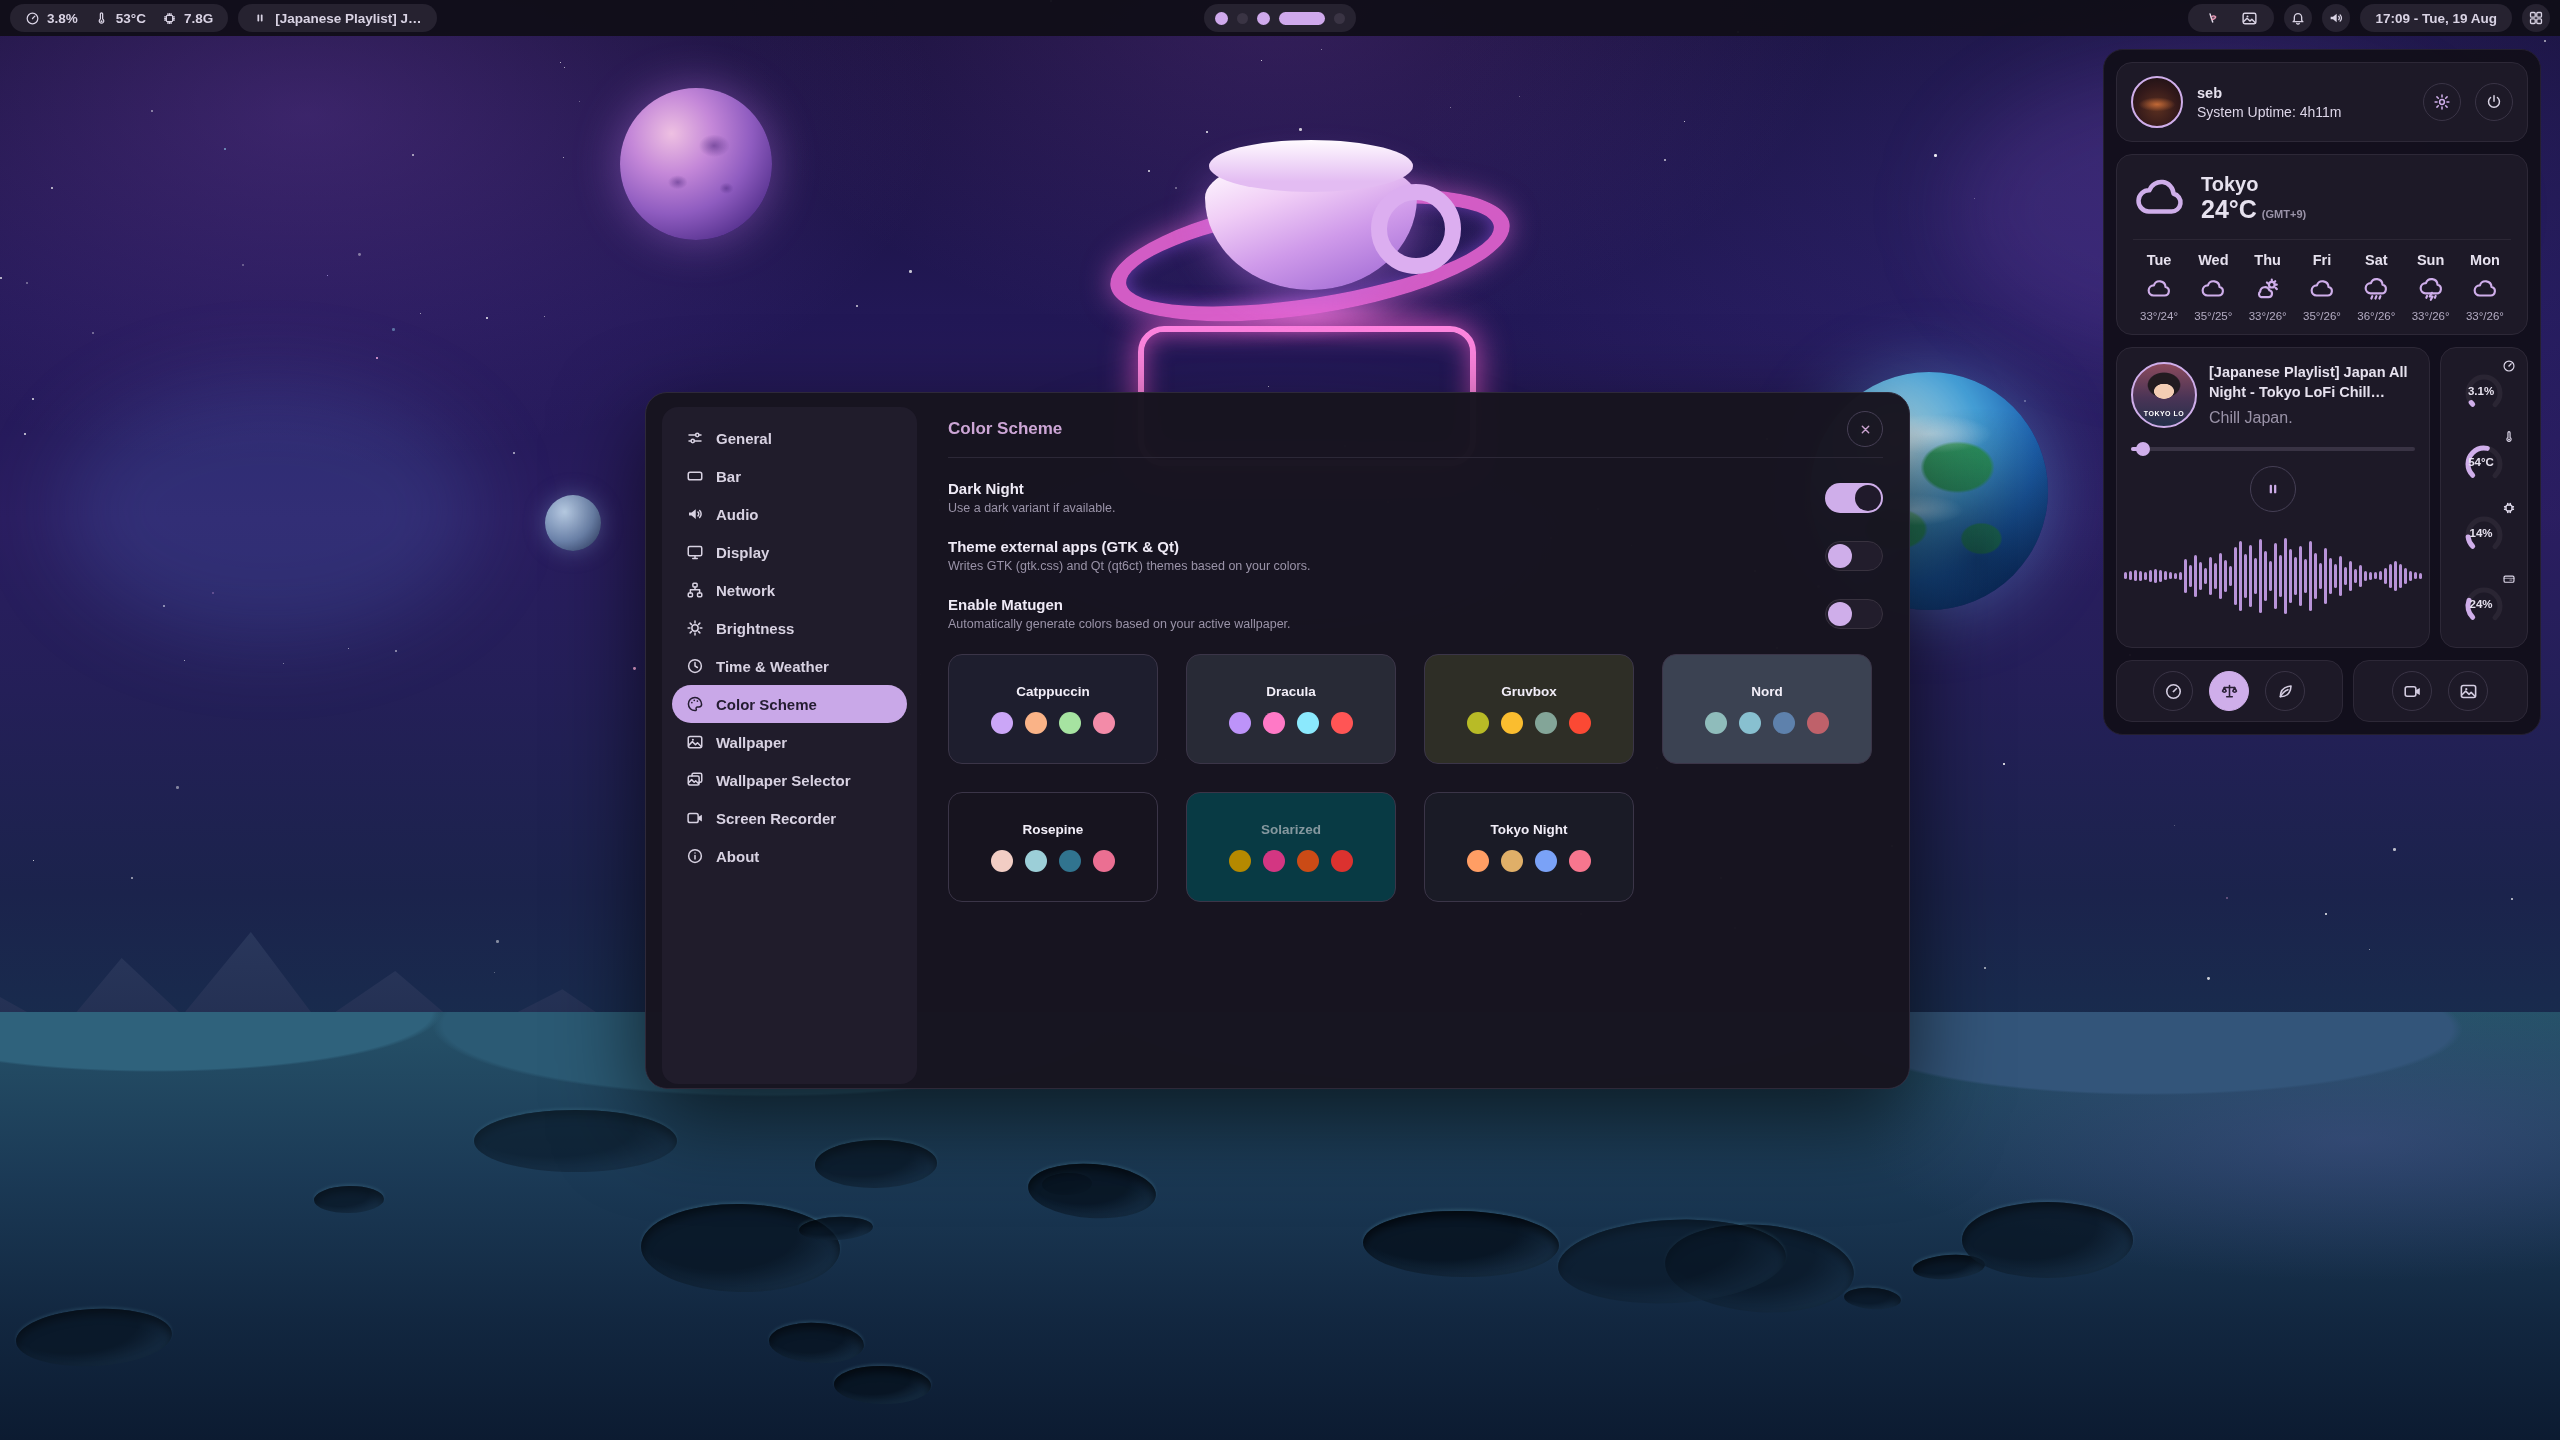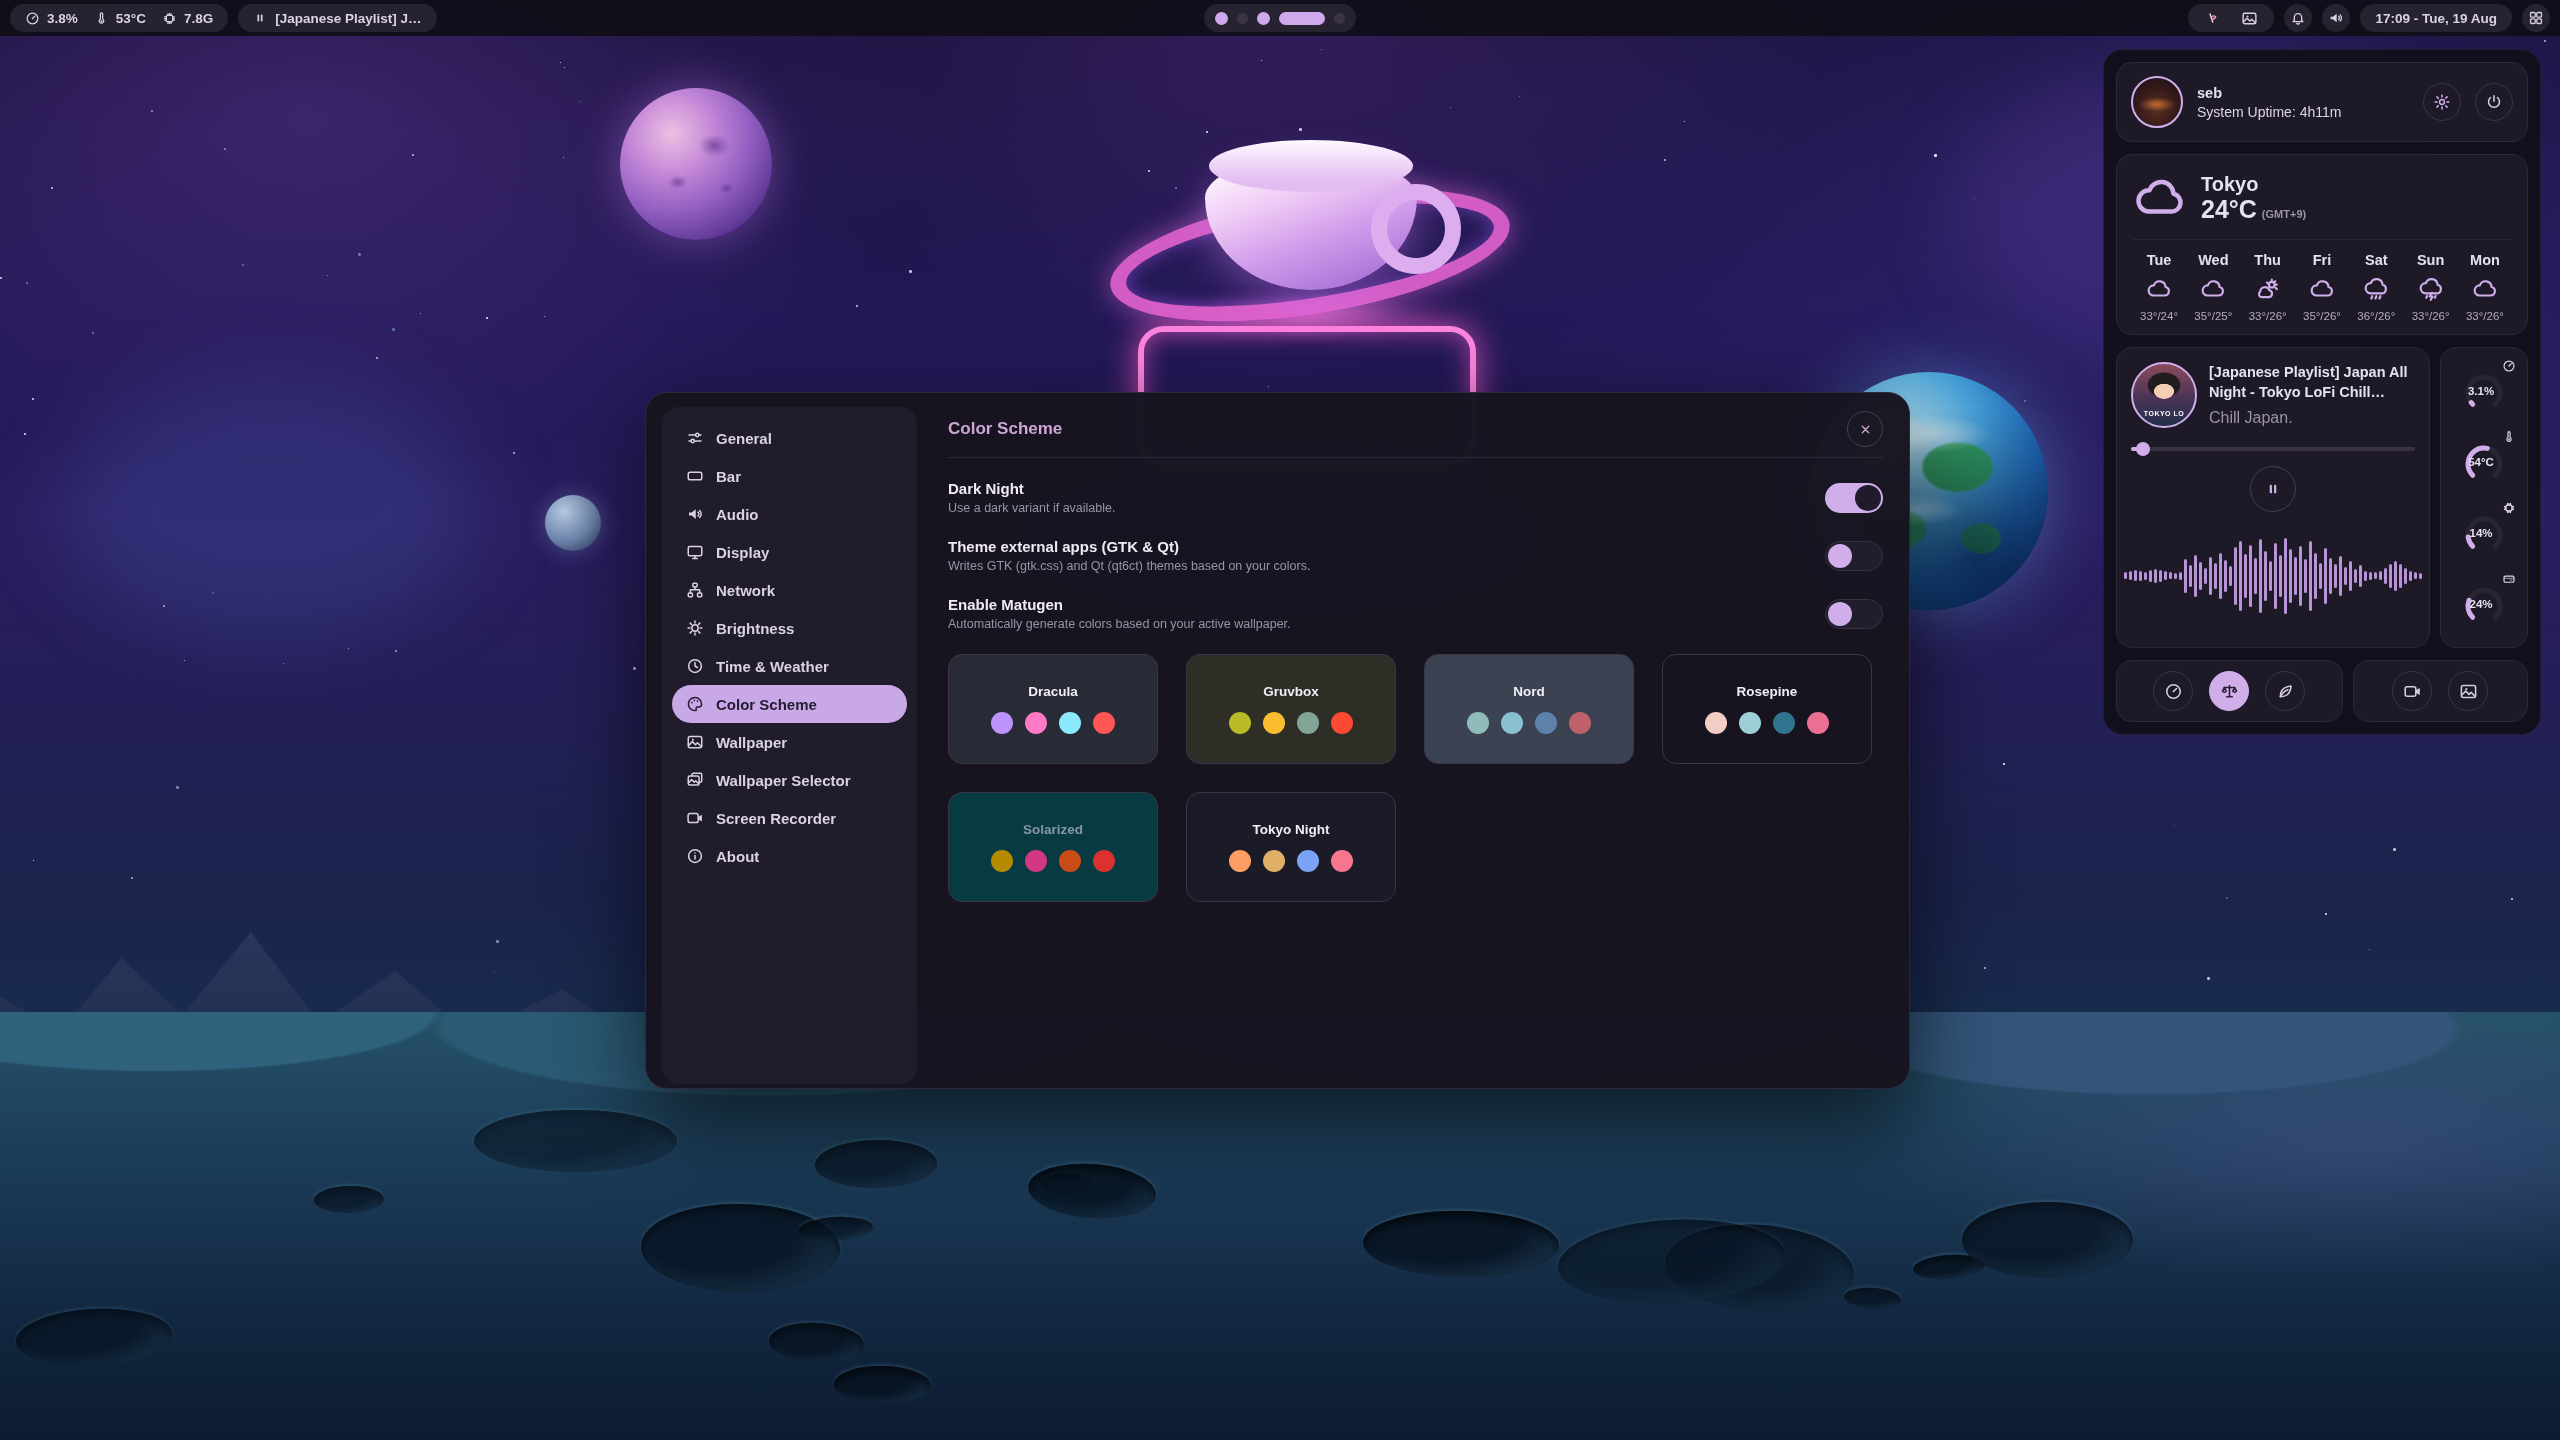--- a/index.html
+++ b/index.html
@@ -584,20 +584,29 @@
           <div>
             <div class="tl">Enable Matugen</div>
             <div class="td">Automatically generate colors based on your active wallpaper.</div>
           </div>
           <div class="tgl off">
             <div class="knob"></div>
           </div>
         </div>
       </div>
     <div class="grid" id="schemes">
+        <div class="scard" style="background: rgb(30, 30, 46);">
+          <div class="sname">Catppuccin</div>
+          <div class="dots">
+            <span class="sw" style="background: rgb(203, 166, 247);"></span>
+            <span class="sw" style="background: rgb(250, 179, 135);"></span>
+            <span class="sw" style="background: rgb(166, 227, 161);"></span>
+            <span class="sw" style="background: rgb(243, 139, 168);"></span>
+          </div>
+        </div>
         <div class="scard" style="background: rgb(40, 42, 54);">
           <div class="sname">Dracula</div>
           <div class="dots">
             <span class="sw" style="background: rgb(189, 147, 249);"></span>
             <span class="sw" style="background: rgb(255, 121, 198);"></span>
             <span class="sw" style="background: rgb(139, 233, 253);"></span>
             <span class="sw" style="background: rgb(255, 85, 85);"></span>
           </div>
         </div>
         <div class="scard" style="background: rgb(46, 46, 38);">

